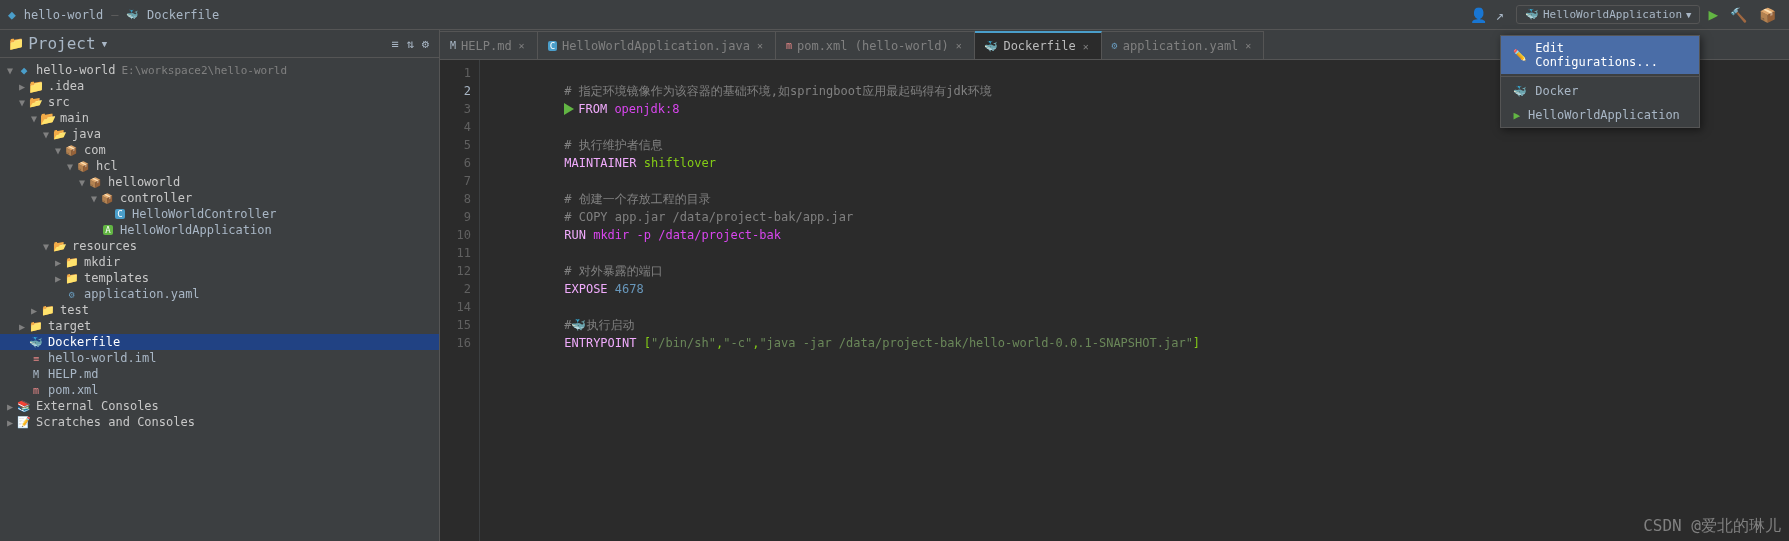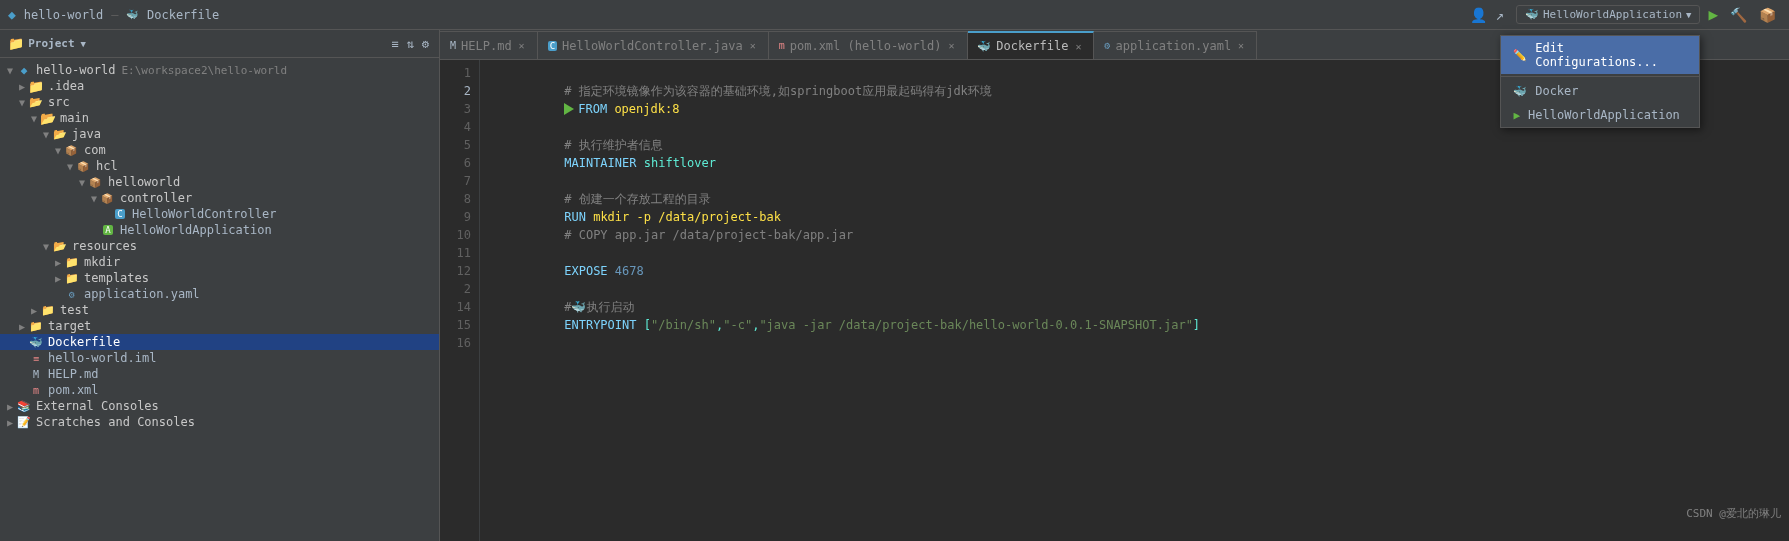--- a/index.html
+++ b/index.html
@@ -107,23 +107,23 @@
     .sidebar-header {
       height: 28px;
       background: #3c3f41;
       display: flex;
       align-items: center;
       padding: 0 8px;
       border-bottom: 1px solid #555;
       gap: 4px;
     }
     .sidebar-title {
-      font-size: 11px;
-      color: #a9b7c6;
-      font-weight: bold;
+      font-size: 16px;
+      color: #a9b7c6;
+      font-weight: normal;
     }
     .sidebar-actions {
       margin-left: auto;
       display: flex;
       gap: 4px;
     }
     .sidebar-action-btn {
       color: #a9b7c6;
       cursor: pointer;
       font-size: 12px;
@@ -261,34 +261,34 @@
       overflow: auto;
       line-height: 18px;
     }
     .code-line {
       height: 18px;
       line-height: 18px;
       white-space: pre;
       font-family: 'Consolas', 'Monaco', monospace;
       font-size: 12px;
     }
-    .keyword { color: #7dd3fc; }
+    .keyword { color: #f0abfc; }
     .comment { color: #808080; }
     .string-val { color: #6a8759; }
     .number-val { color: #6897bb; }
-    .normal { color: #5eead4; }
-    .blue-kw { color: #fde047; }
+    .normal { color: #84cc16; }
+    .blue-kw { color: #d946ef; }
 
     
     .watermark {
       position: fixed;
-      bottom: 20px;
+      bottom: 4px;
       right: 8px;
       color: #808080;
-      font-size: 11px;
+      font-size: 16px;
     }
 
     .separator {
       height: 1px;
       background: #555;
       margin: 2px 0;
     }
   </style>
 </head>
 <body>
@@ -567,21 +567,21 @@
   <div class="editor-area">
 
     <div class="tab-bar">
       <div class="tab inactive">
         <span style="color:#a9b7c6; font-size:10px;">M</span>
         <span>HELP.md</span>
         <span class="tab-close">✕</span>
       </div>
       <div class="tab inactive">
         <span style="background:#4a9eca; color:white; padding:0 2px; font-size:9px; border-radius:2px;">C</span>
-        <span>HelloWorldController.java</span>
+        <span>HelloWorldApplication.java</span>
         <span class="tab-close">✕</span>
       </div>
       <div class="tab inactive">
         <span style="color:#e88888; font-size:10px;">m</span>
         <span>pom.xml (hello-world)</span>
         <span class="tab-close">✕</span>
       </div>
       <div class="tab active">
         <span style="color:#4a9eca; font-size:11px;">🐳</span>
         <span>Dockerfile</span>
@@ -625,26 +625,29 @@
           <span class="comment"># 执行维护者信息</span>
         </div>
         <div class="code-line">
           <span class="keyword">MAINTAINER </span><span class="normal">shiftlover</span>
         </div>
         <div class="code-line">&nbsp;</div>
         <div class="code-line">
           <span class="comment"># 创建一个存放工程的目录</span>
         </div>
         <div class="code-line">
+          <span class="comment"># COPY app.jar /data/project-bak/app.jar</span>
+        </div>
+        <div class="code-line">
           <span class="keyword">RUN </span><span class="blue-kw">mkdir -p /data/project-bak</span>
         </div>
-        <div class="code-line">
-          <span class="comment"># COPY app.jar /data/project-bak/app.jar</span>
-        </div>
         <div class="code-line">&nbsp;</div>
+        <div class="code-line">
+          <span class="comment"># 对外暴露的端口</span>
+        </div>
         <div class="code-line">
           <span class="keyword">EXPOSE </span><span class="number-val">4678</span>
         </div>
         <div class="code-line">&nbsp;</div>
         <div class="code-line">
           <span class="comment">#🐳执行启动</span>
         </div>
         <div class="code-line">
           <span class="keyword">ENTRYPOINT </span><span class="normal">[</span><span class="string-val">"/bin/sh"</span><span class="normal">,</span><span class="string-val">"-c"</span><span class="normal">,</span><span class="string-val">"java -jar /data/project-bak/hello-world-0.0.1-SNAPSHOT.jar"</span><span class="normal">]</span>
         </div>

